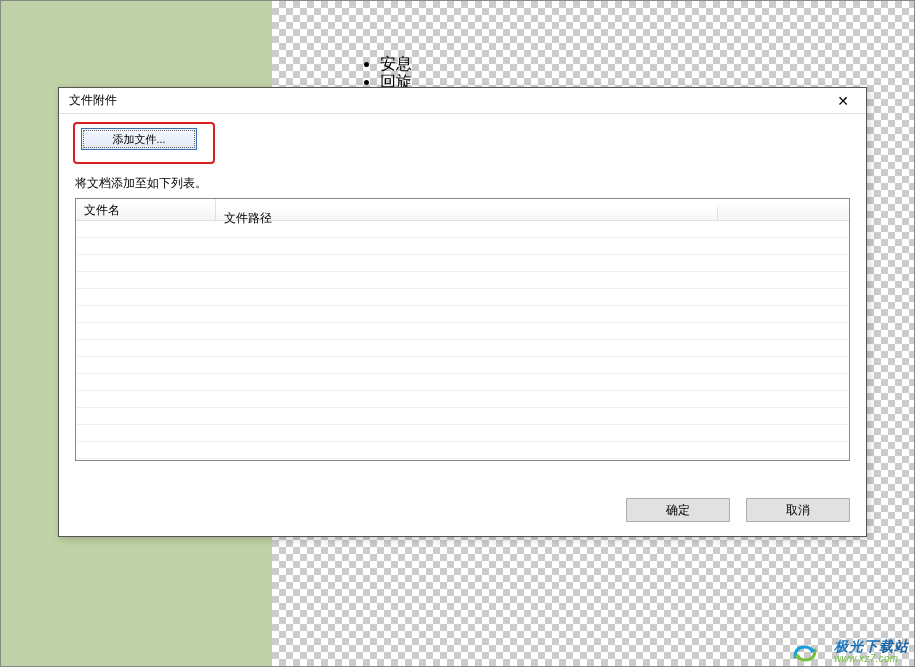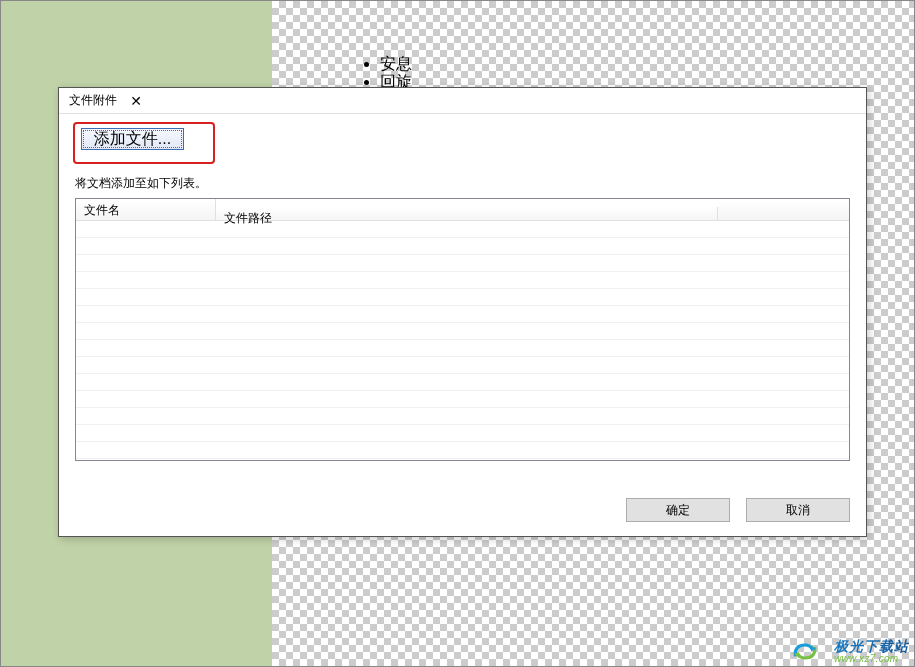--- a/index.html
+++ b/index.html
@@ -68,20 +68,21 @@
       height: 450px;
       background: #ffffff;
       border: 1px solid #555;
       box-shadow: 2px 2px 8px rgba(0,0,0,0.2);
     }
     
     .titlebar {
       height: 26px;
       display: flex;
       align-items: center;
+      justify-content: space-between;
       padding: 0 4px 0 10px;
       border-bottom: 1px solid #e0e0e0;
     }
     
     .titlebar-text {
       font-size: 12px;
       color: #000;
     }
     
     .close-btn {
@@ -106,26 +107,26 @@
       top: 8px;
       left: 14px;
       width: 142px;
       height: 42px;
       border: 2px solid #d82020;
       border-radius: 4px;
       pointer-events: none;
     }
     
     .add-file-btn {
-      width: 103px;
+      width: 116px;
       height: 22px;
       background: linear-gradient(#f5f8ff, #e1e8f5);
       border: 1px solid #3a6db5;
       cursor: pointer;
-      font-size: 16px;
+      font-size: 11px;
       color: #000;
       display: flex;
       align-items: center;
       justify-content: center;
       margin-left: 6px;
       margin-top: 0px;
       outline: 1px dotted #666;
       outline-offset: -3px;
     }
     
@@ -201,21 +202,21 @@
       display: flex;
       align-items: center;
       justify-content: center;
     }
     
     .watermark {
       position: absolute;
       bottom: 3px;
       right: 6px;
       display: flex;
-      align-items: center;
+      align-items: flex-end;
       gap: 16px;
     }
     
     .watermark-logo {
       width: 26px;
       height: 22px;
       display: flex;
       align-items: center;
       justify-content: center;
       position: relative;

